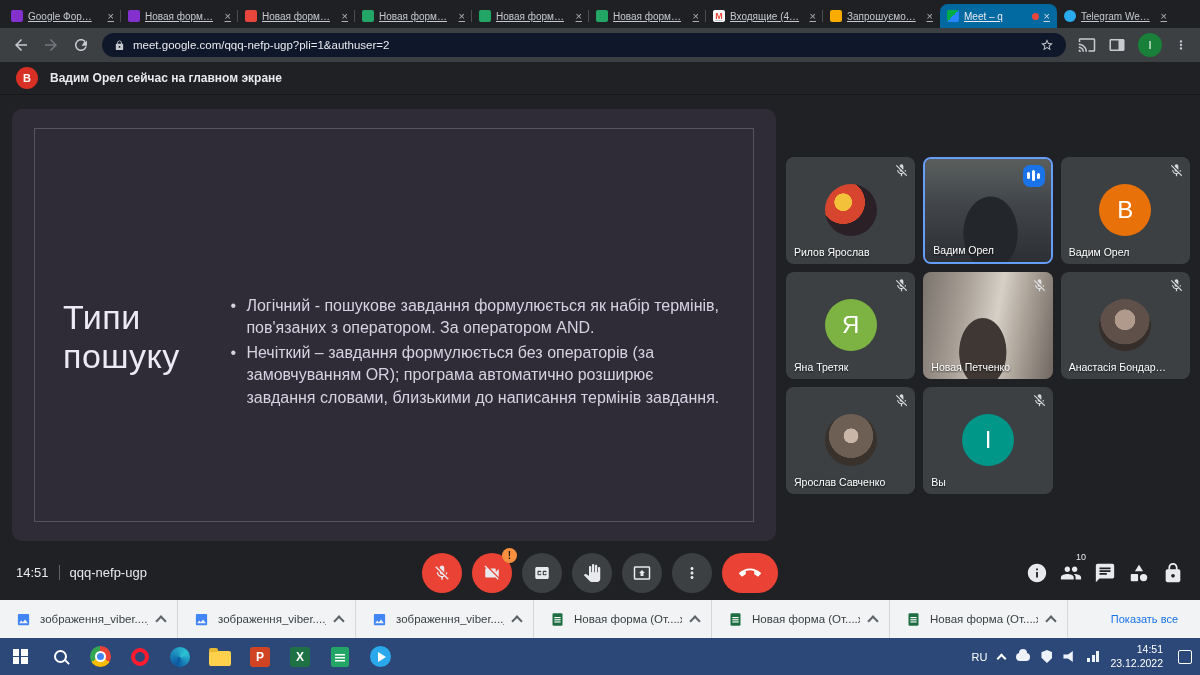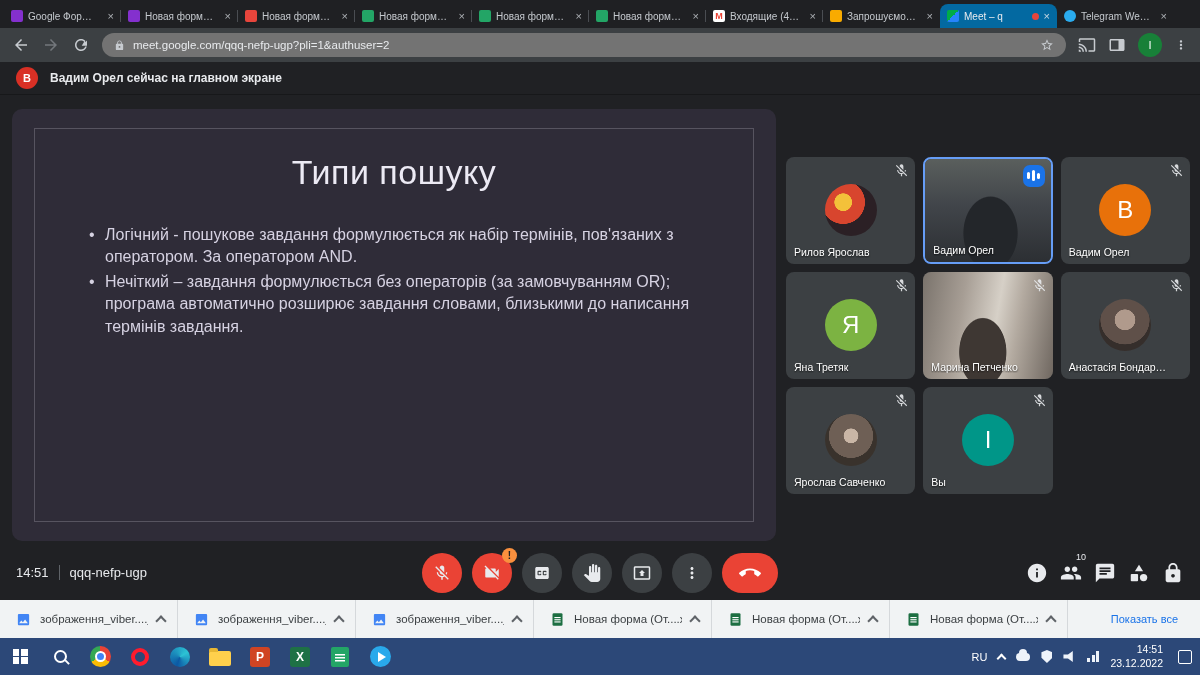--- a/index.html
+++ b/index.html
@@ -1,49 +1,49 @@
 <!DOCTYPE html>
 <html><head>
 <meta charset="utf-8">
 <style>
   *{margin:0;padding:0;box-sizing:border-box;}
   html,body{width:1200px;height:675px;overflow:hidden;background:#202124;}
   #screen{width:1200px;height:675px;display:flex;flex-direction:column;font-family:"Liberation Sans",sans-serif;}
 
   
   .tabstrip{height:28px;background:#1f2023;display:flex;align-items:flex-end;padding:4px 0 0 4px;flex:none;}
-  .tab{width:117px;height:24px;display:flex;align-items:center;gap:5px;padding:0 7px;border-radius:8px 8px 0 0;color:#c5c9ce;position:relative;}
+  .tab{width:117px;height:24px;display:flex;align-items:center;gap:5px;padding:0 7px;border-radius:8px 8px 0 0;color:#c5c9ce;position:relative;text-decoration:underline;}
   .tab.active{background:#0369a1;color:#e9ebee;}
   .tab .fav{width:12px;height:12px;border-radius:2px;flex:none;display:flex;align-items:center;justify-content:center;overflow:hidden;}
   .tab .fav i{font-style:normal;font-size:9px;font-weight:bold;line-height:1;}
   .tab .fav.round{border-radius:50%;}
   .tab .t{font-size:10px;white-space:nowrap;overflow:hidden;flex:1;}
   .tab .x{font-size:11px;opacity:.85;flex:none;line-height:1;}
   .tab .dot{width:7px;height:7px;border-radius:50%;background:#e8453c;flex:none;}
   .tab:not(.active)+.tab:not(.active)::before{content:"";position:absolute;left:-1px;top:6px;height:12px;width:1px;background:#4a4d52;}
 
   
   .toolbar{height:34px;background:#3c4043;display:flex;align-items:center;gap:12px;padding:0 12px;flex:none;}
   .tico{width:18px;height:18px;fill:#c7cbd0;flex:none;}
   .tico.dim{fill:#73777c;}
-  .omnibox{flex:1;height:24px;background:#737373;border-radius:12px;display:flex;align-items:center;gap:8px;padding:0 12px;min-width:0;}
+  .omnibox{flex:1;height:24px;background:#0f172a;border-radius:12px;display:flex;align-items:center;gap:8px;padding:0 12px;min-width:0;}
   .omnibox .url{color:#e8eaed;font-size:11.5px;white-space:nowrap;overflow:hidden;flex:1;}
   .omnibox svg{flex:none;}
   .avatar24{width:24px;height:24px;border-radius:50%;background:#188038;color:#fff;font-size:11px;display:flex;align-items:center;justify-content:center;flex:none;}
   .kebab{width:14px;height:14px;fill:#c7cbd0;flex:none;}
 
   
   .banner{height:33px;background:#202124;display:flex;align-items:center;gap:12px;padding:0 16px;flex:none;border-bottom:1px solid #17181a;}
   .bav{width:22px;height:22px;border-radius:50%;color:#fff;font-size:11px;font-weight:bold;display:flex;align-items:center;justify-content:center;flex:none;}
   .btxt{color:#e8eaed;font-size:12px;font-weight:bold;}
 
   
   .main{flex:1;display:flex;gap:10px;padding:14px 10px 4px 12px;min-height:0;}
   .slidewrap{width:764px;background:#2f2c38;border-radius:10px;position:relative;flex:none;}
-  .slide{position:absolute;inset:19px 22px;border:1px solid #575460;padding:24px 28px 0;display:flex;flex-direction:column;align-items:center;}
+  .slide{position:absolute;inset:19px 22px;border:1px solid #575460;padding:24px 28px 0;display:flex;align-items:center;}
   .s-title{font-size:34px;color:#eceaf4;letter-spacing:.5px;}
   .s-bullets{list-style:none;margin-top:32px;width:614px;color:#d6d2e2;font-size:16px;line-height:1.4;}
   .s-bullets li{padding-left:18px;position:relative;margin-bottom:2px;}
   .s-bullets li::before{content:"\2022";position:absolute;left:2px;}
 
   .grid{flex:1;display:grid;grid-template-columns:repeat(3,1fr);grid-auto-rows:107px;gap:8px;align-content:center;min-width:0;}
   .tile{background:#3c4043;border-radius:8px;position:relative;overflow:hidden;}
   .tile.speaking{border:2px solid #669df6;}
   .nm{position:absolute;left:8px;bottom:6px;right:22px;color:#fff;font-size:10.5px;text-shadow:0 1px 2px rgba(0,0,0,.75);white-space:nowrap;overflow:hidden;}
   .micoff{position:absolute;top:6px;right:6px;width:15px;height:15px;fill:#e8eaed;opacity:.9;}
@@ -272,21 +272,21 @@
             <path d="M19 11h-1.7c0 .74-.16 1.43-.43 2.05l1.23 1.23c.56-.98.9-2.09.9-3.28zm-4.02.17c0-.06.02-.11.02-.17V5c0-1.66-1.34-3-3-3S9 3.34 9 5v.18l5.98 5.99zM4.27 3L3 4.27l6.01 6.01V11c0 1.66 1.33 3 2.99 3 .22 0 .44-.03.65-.08l1.66 1.66c-.71.33-1.5.52-2.31.52-2.76 0-5.3-2.1-5.3-5.1H5c0 3.41 2.72 6.23 6 6.72V21h2v-3.28c.91-.13 1.77-.45 2.54-.9L19.73 21 21 19.73 4.27 3z"></path>
           </svg>
         <span class="nm">Яна Третяк</span>
       </div>
 
       <div class="tile">
         <div class="vid vid-marina"></div>
         <svg class="micoff" viewBox="0 0 24 24">
             <path d="M19 11h-1.7c0 .74-.16 1.43-.43 2.05l1.23 1.23c.56-.98.9-2.09.9-3.28zm-4.02.17c0-.06.02-.11.02-.17V5c0-1.66-1.34-3-3-3S9 3.34 9 5v.18l5.98 5.99zM4.27 3L3 4.27l6.01 6.01V11c0 1.66 1.33 3 2.99 3 .22 0 .44-.03.65-.08l1.66 1.66c-.71.33-1.5.52-2.31.52-2.76 0-5.3-2.1-5.3-5.1H5c0 3.41 2.72 6.23 6 6.72V21h2v-3.28c.91-.13 1.77-.45 2.54-.9L19.73 21 21 19.73 4.27 3z"></path>
           </svg>
-        <span class="nm">Марина Петченко</span>
+        <span class="nm">Новая Петченко</span>
       </div>
 
       <div class="tile">
         <div class="circwrap">
             <div class="photo ph2"></div>
           </div>
         <svg class="micoff" viewBox="0 0 24 24">
             <path d="M19 11h-1.7c0 .74-.16 1.43-.43 2.05l1.23 1.23c.56-.98.9-2.09.9-3.28zm-4.02.17c0-.06.02-.11.02-.17V5c0-1.66-1.34-3-3-3S9 3.34 9 5v.18l5.98 5.99zM4.27 3L3 4.27l6.01 6.01V11c0 1.66 1.33 3 2.99 3 .22 0 .44-.03.65-.08l1.66 1.66c-.71.33-1.5.52-2.31.52-2.76 0-5.3-2.1-5.3-5.1H5c0 3.41 2.72 6.23 6 6.72V21h2v-3.28c.91-.13 1.77-.45 2.54-.9L19.73 21 21 19.73 4.27 3z"></path>
           </svg>
         <span class="nm">Анастасія Бондар…</span>

